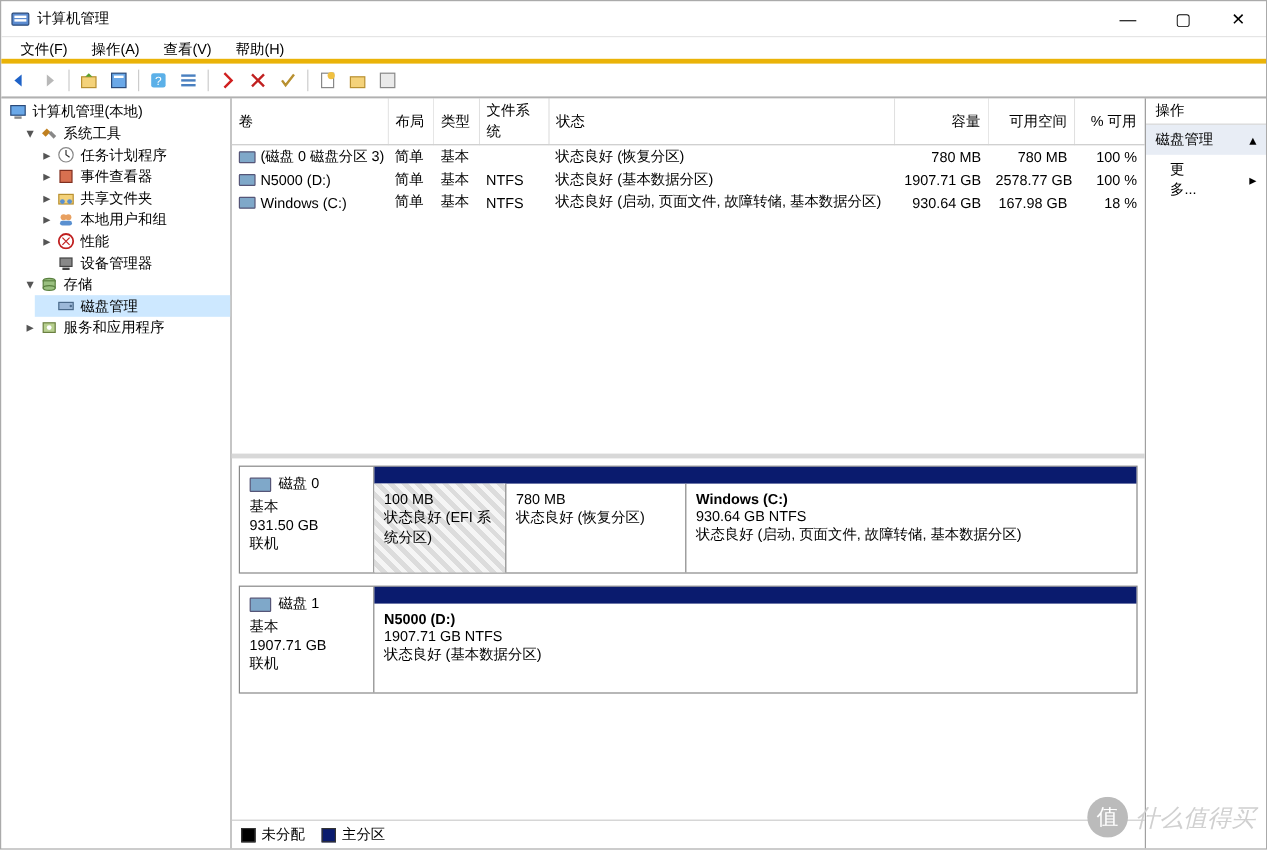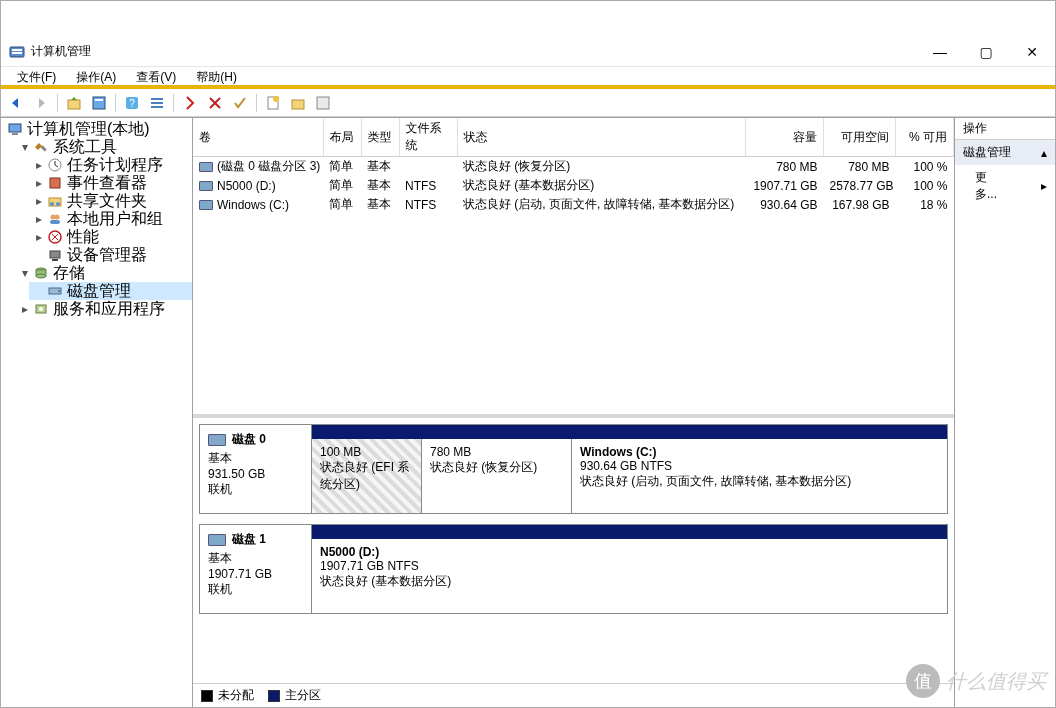--- a/index.html
+++ b/index.html
@@ -15,21 +15,20 @@
   display: flex;
   flex-direction: column;
 }
 
 
 .titlebar {
   height: 30px;
   display: flex;
   align-items: center;
   border-bottom: 1px solid #e5e5e5;
-  margin-top: 36px;
 }
 .titlebar .icon {
   width: 16px; height: 16px;
   margin: 0 6px 0 8px;
   display: inline-block;
 }
 .titlebar .title { flex: 1; font-size: 12px; }
 .wbtn {
   width: 46px; height: 30px;
   display: flex; align-items: center; justify-content: center;
@@ -97,21 +96,21 @@
   align-items: center;
   height: 18px;
   padding: 0 4px;
 }
 .tree-row.selected { background: #cde8ff; }
 .tree-toggle {
   width: 12px; text-align: center;
   color: #555; font-size: 12px; line-height: 1;
 }
 .tree-icon { width: 16px; height: 16px; margin: 0 4px 0 2px; display: inline-flex; align-items:center; justify-content:center;}
-.tree-label { font-size: 16px; }
+.tree-label { font-size: 12px; }
 .tree-children { padding-left: 14px; }
 
 
 .pane-header {
   height: 22px;
   display: flex; align-items: center;
   padding: 0 8px;
   border-bottom: 1px solid #d0d0d0;
   font-size: 12px;
 }
@@ -168,21 +167,21 @@
   min-height: 90px;
 }
 .disk-info {
   width: 112px;
   border-right: 1px solid #888;
   padding: 6px 8px;
   display:flex; flex-direction:column;
 }
 .disk-info .disk-icon-row { display:flex; align-items:center; gap:6px; margin-bottom:2px;}
 .disk-info .disk-icon { width:18px; height:12px; background:#7fa8c9; border:1px solid #557; border-radius:1px;}
-.disk-info .name { font-weight: bold; }
+.disk-info .name { font-weight: normal; }
 .disk-parts { flex:1; display:flex; flex-direction: column; }
 .stripe { height:14px; background:#0a1b6e; }
 .parts-row { flex:1; display:flex; }
 .part {
   border-right: 1px solid #888;
   padding: 6px 8px;
   display:flex; flex-direction:column;
   overflow:hidden;
 }
 .part:last-child { border-right: 0; }

